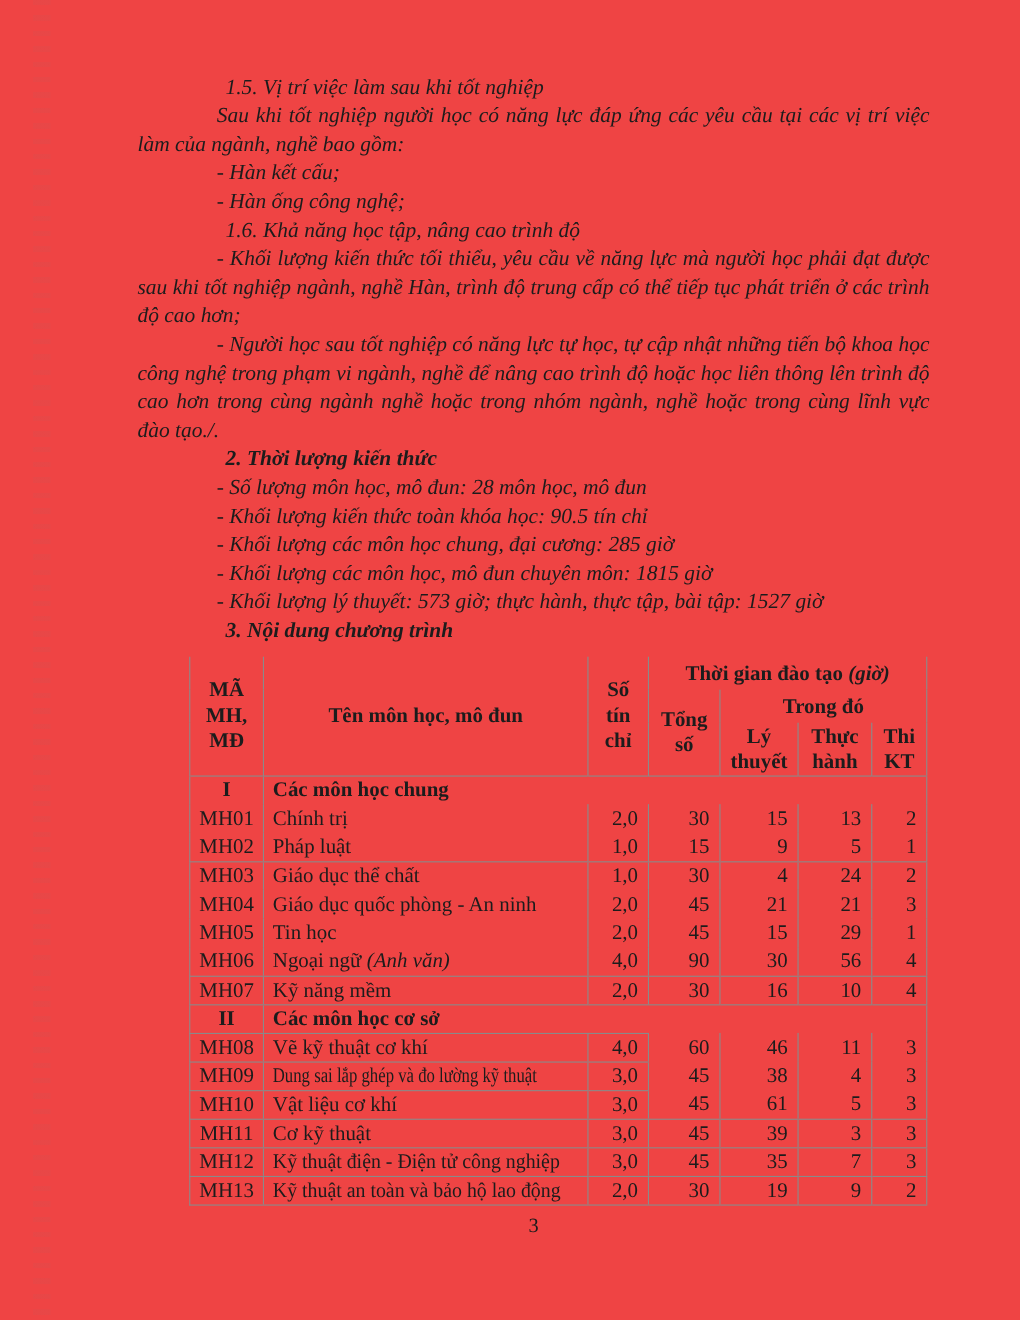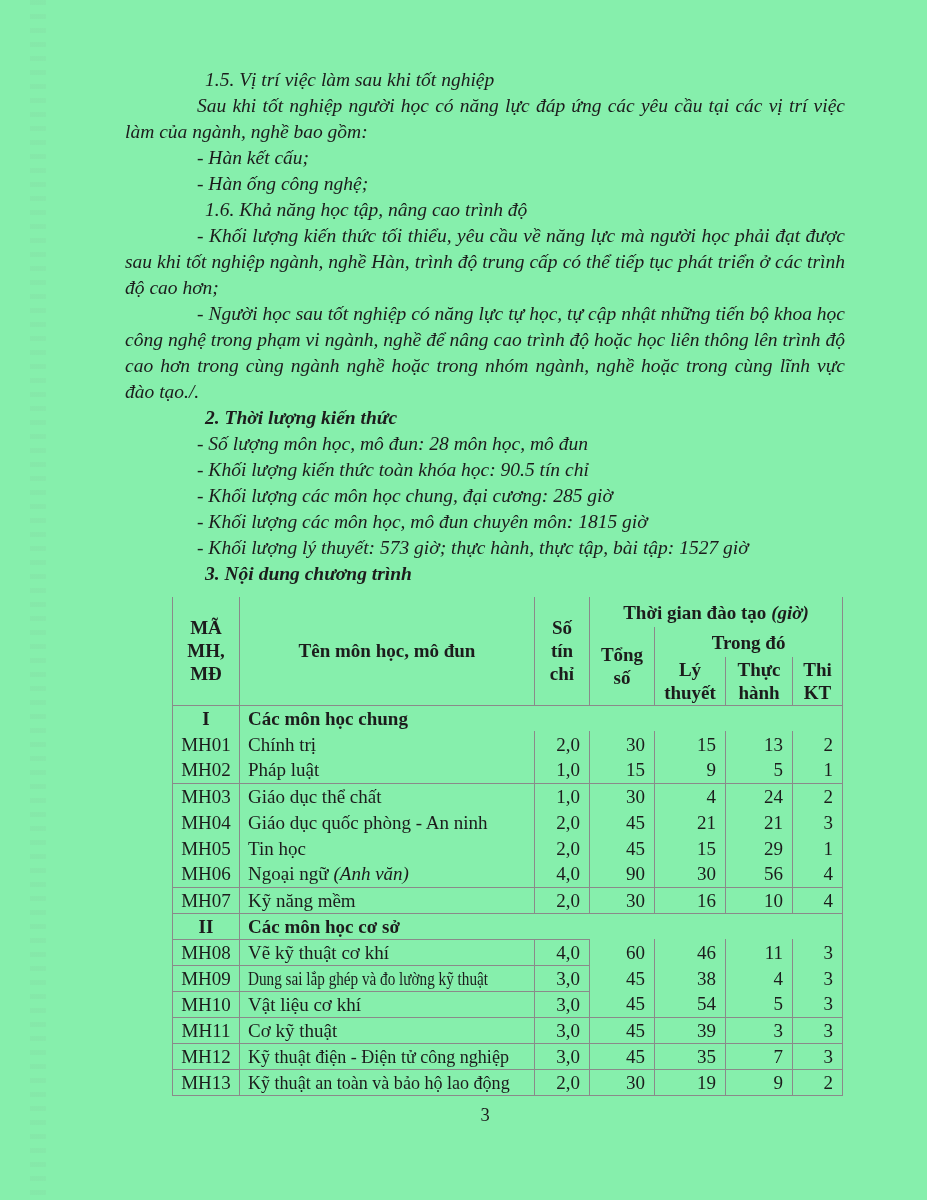--- a/index.html
+++ b/index.html
@@ -1,19 +1,19 @@
 <!DOCTYPE html>
 <html><head>
 <meta charset="utf-8">
 <style>
   * { margin:0; padding:0; box-sizing:border-box; }
   html,body { background:#ffffff; }
   body { width:927px; height:1200px; overflow:hidden; }
   .page {
-    position:relative; width:927px; height:1200px; background:#86efac;
+    position:relative; width:927px; height:1200px; background:#ef4444;
     font-family:"Liberation Serif","DejaVu Serif",serif; color:#1c1c1c;
     overflow:hidden;
   }
   
   .binding {
     position:absolute; left:30px; top:0; height:1200px; width:16px;
     background:repeating-linear-gradient(180deg,
       rgba(120,120,120,0.10) 0 5px, rgba(0,0,0,0) 5px 14px);
     opacity:.55;
   }
@@ -198,21 +198,21 @@
             <td class="num">45</td>
             <td class="num">38</td>
             <td class="num">4</td>
             <td class="num">3</td>
           </tr>
           <tr class="bb-full">
             <td class="code">MH10</td>
             <td class="name"><span>Vật liệu cơ khí</span></td>
             <td class="num">3,0</td>
             <td class="num">45</td>
-            <td class="num">54</td>
+            <td class="num">61</td>
             <td class="num">5</td>
             <td class="num">3</td>
           </tr>
           <tr class="bb-full">
             <td class="code">MH11</td>
             <td class="name"><span>Cơ kỹ thuật</span></td>
             <td class="num">3,0</td>
             <td class="num">45</td>
             <td class="num">39</td>
             <td class="num">3</td>

